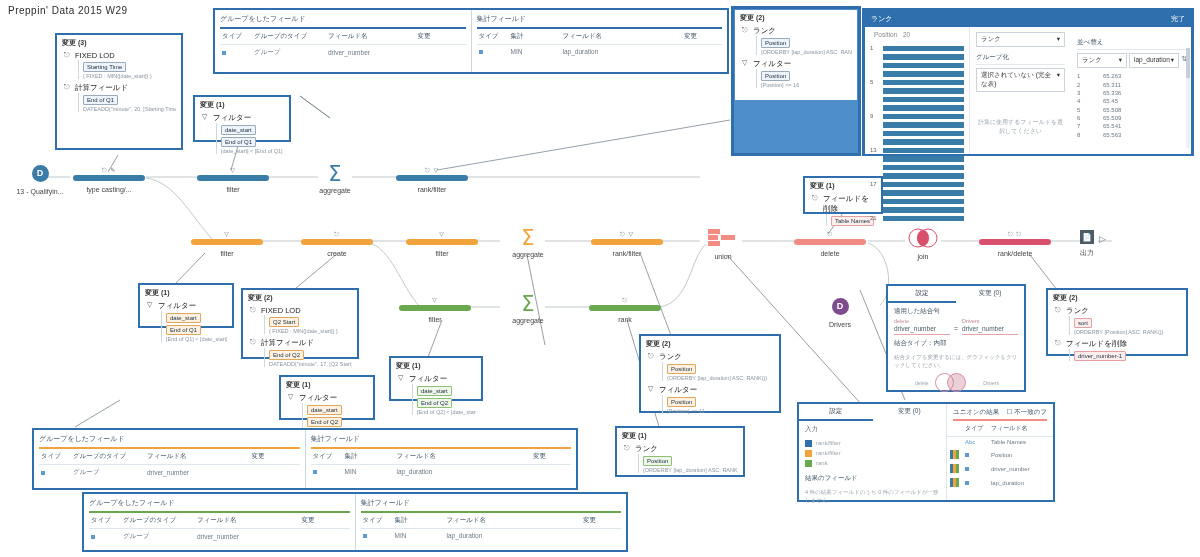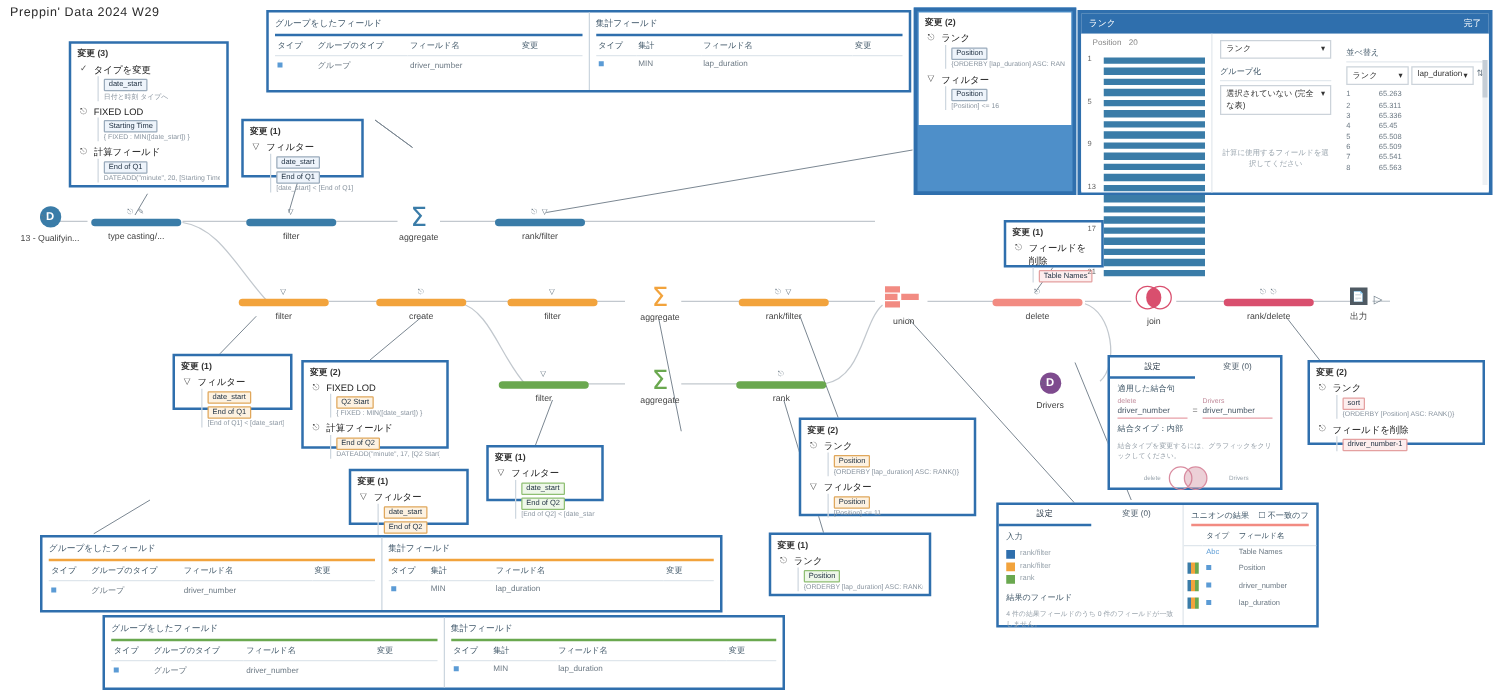--- a/index.html
+++ b/index.html
@@ -180,21 +180,21 @@
     <line x1="843" y1="213" x2="828" y2="234"></line>
     <line x1="862" y1="405" x2="727" y2="255"></line>
     <line x1="905" y1="400" x2="860" y2="290"></line>
     <line x1="1100" y1="345" x2="1030" y2="255"></line>
     <line x1="300" y1="96" x2="330" y2="118"></line>
     <line x1="75" y1="427" x2="120" y2="400"></line>
     <line x1="160" y1="487" x2="200" y2="460"></line>
   </g>
 </svg>
 
-<div class="abs" id="page-title">Preppin' Data  2024  W29</div>
+<div class="abs" id="page-title">Preppin' Data  2015  W29</div>
 
 <div class="src" style="left:-5px; top:165px;">
   <div class="circ">D</div>
   <div class="lbl">13 - Qualifyin...</div>
 </div>
 <div class="abs" style="left:33px;top:171px;font-size:6px;color:#6b7a86;">⎋</div>
 
 <div class="node" style="left:72px; top:166px;">
   <div class="mini">⎋ ✎</div>
   <div class="bar c-blue"></div>
@@ -296,28 +296,20 @@
 
 <div class="src" style="left:795px; top:298px;">
   <div class="circ purple">D</div>
   <div class="lbl">Drivers</div>
 </div>
 <div class="abs" style="left:832px;top:304px;font-size:6px;color:#6b7a86;">⎋</div>
 
 <div class="card" style="left:55px; top:33px; width:128px; height:117px;">
   <div class="hd">変更 (3)</div>
   <div class="chg">
-    <div class="row">
-      <span class="ic">✓</span>
-      <span class="t">タイプを変更</span>
-      <div class="subline">
-        <span class="pill">date_start</span>
-        <div class="fx">日付と時刻 タイプへ</div>
-      </div>
-    </div>
     <div class="row">
       <span class="ic">⎋</span>
       <span class="t">FIXED LOD</span>
       <div class="subline">
         <span class="pill">Starting Time</span>
         <div class="fx">{ FIXED : MIN([date_start]) }</div>
       </div>
     </div>
     <div class="row">
       <span class="ic">⎋</span>

